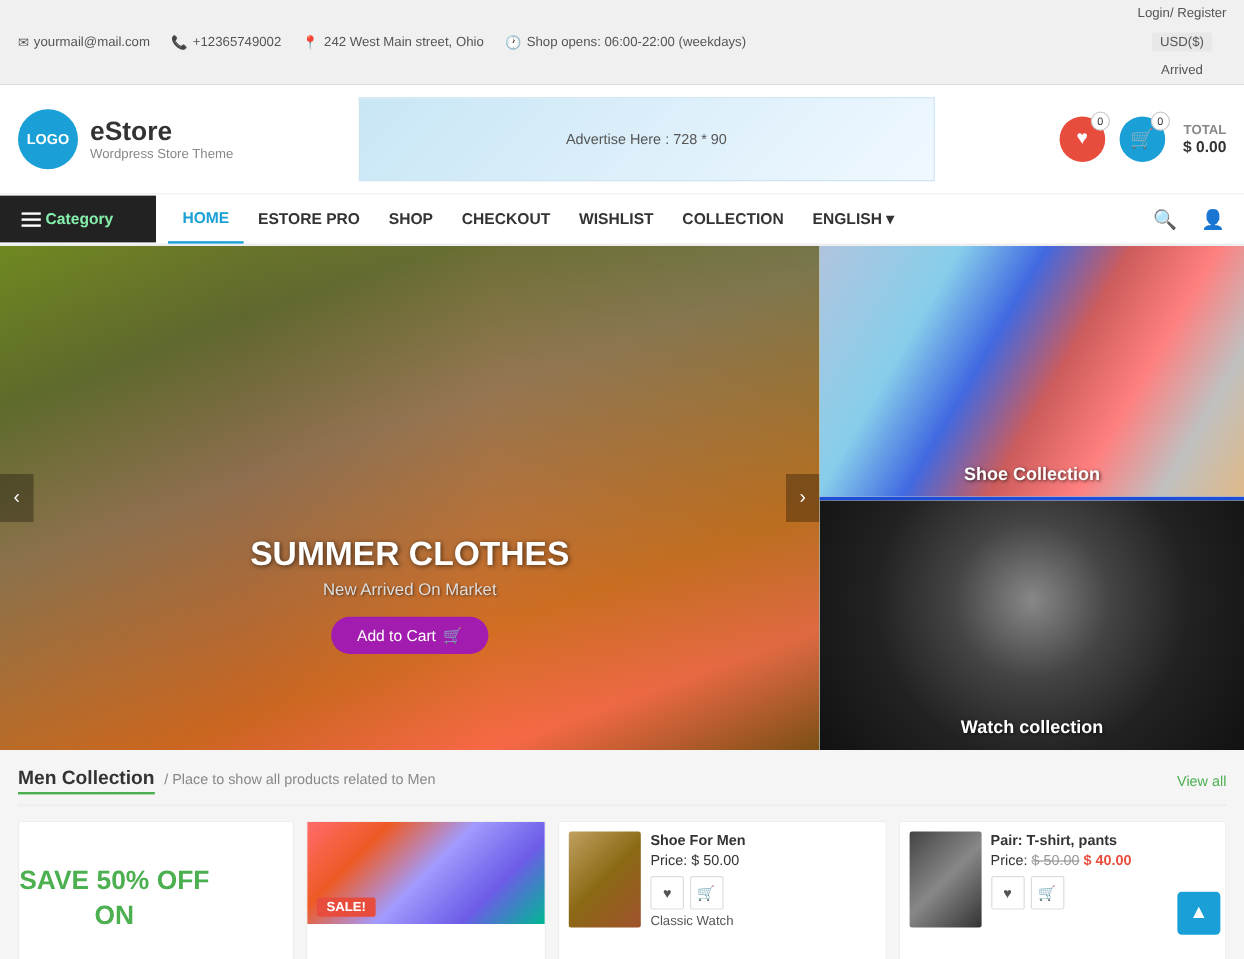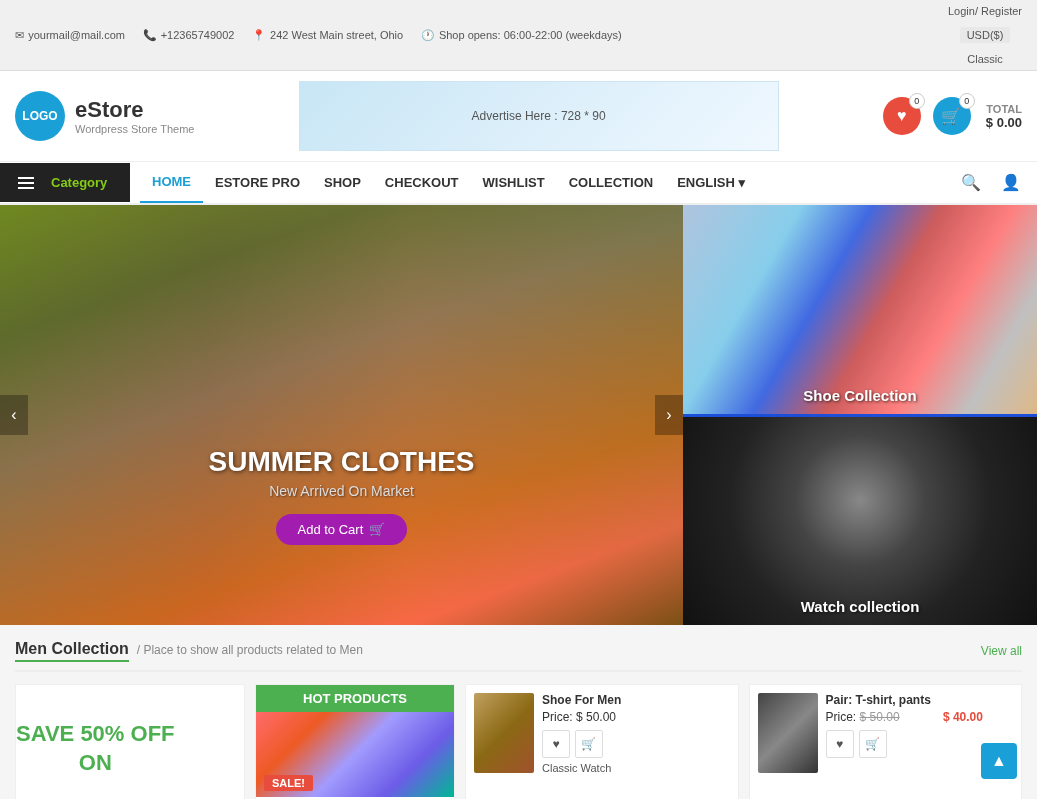--- a/index.html
+++ b/index.html
@@ -81,27 +81,27 @@
 
     
     .nav {
       background: #fff;
       display: flex;
       align-items: center;
       border-bottom: 2px solid #eee;
     }
     .category-btn {
       background: #222;
-      color: #84cc16;
+      color: #86efac;
       padding: 12px 18px;
       font-size: 13px;
       font-weight: bold;
       display: flex;
       align-items: center;
-      gap: 17px;
+      gap: 4px;
       cursor: pointer;
       min-width: 130px;
     }
     .hamburger { display: flex; flex-direction: column; gap: 3px; }
     .hamburger span { display: block; width: 16px; height: 2px; background: #fff; }
     .nav-links { display: flex; align-items: center; gap: 0; flex: 1; padding: 0 10px; }
     .nav-link {
       padding: 12px 12px;
       font-size: 13px;
       font-weight: bold;
@@ -231,21 +231,21 @@
       width: 60px; height: 80px; flex-shrink: 0; border-radius: 2px;
       background: linear-gradient(135deg, #c0a060, #8b6914, #a0522d);
     }
     .product-thumb.watch-thumb {
       background: linear-gradient(135deg, #444, #888, #333);
     }
     .product-info { flex: 1; }
     .product-name { font-size: 12px; font-weight: bold; color: #333; margin-bottom: 3px; }
     .product-price { font-size: 12px; color: #333; margin-bottom: 6px; }
     .product-price .old-price { text-decoration: line-through; color: #999; }
-    .product-price .new-price { color: #e74c3c; font-weight: bold; margin-left: 40px; }
+    .product-price .new-price { color: #e74c3c; font-weight: bold; }
     .product-actions { display: flex; gap: 5px; }
     .prod-btn {
       width: 28px; height: 28px; border: 1px solid #ddd; background: #fff;
       cursor: pointer; display: flex; align-items: center; justify-content: center;
       font-size: 12px; color: #555; border-radius: 2px;
     }
 
     .product-label { font-size: 11px; color: #555; margin-top: 4px; }
 
     
@@ -274,21 +274,21 @@
       <span>242 West Main street, Ohio</span>
     </div>
     <div class="top-bar-item">
       <span>🕐</span>
       <span>Shop opens: 06:00-22:00 (weekdays)</span>
     </div>
   </div>
   <div class="top-bar-right">
     <a href="#">Login/ Register</a>
     <span class="currency">USD($)</span>
-    <span class="language">Classic</span>
+    <span class="language">Arrived</span>
   </div>
 </div>
 
 <div class="header">
   <div class="logo-area">
     <div class="logo-circle">
       <span>LOGO</span>
     </div>
     <div class="logo-text">
       <h1>eStore</h1>
@@ -383,21 +383,20 @@
     <a class="view-all" href="#">View all</a>
   </div>
 
   <div class="products-row">
 
     <div class="save-card">
       <div class="save-text">SAVE 50% OFF<br>ON</div>
     </div>
 
     <div class="hot-products-card">
-      <div class="hot-products-header">HOT PRODUCTS</div>
       <div class="hot-product-img">
         <span class="sale-badge">SALE!</span>
       </div>
     </div>
 
     <div class="product-card">
       <div class="product-thumb"></div>
       <div class="product-info">
         <div class="product-name">Shoe For Men</div>
         <div class="product-price">Price: $ 50.00</div>

